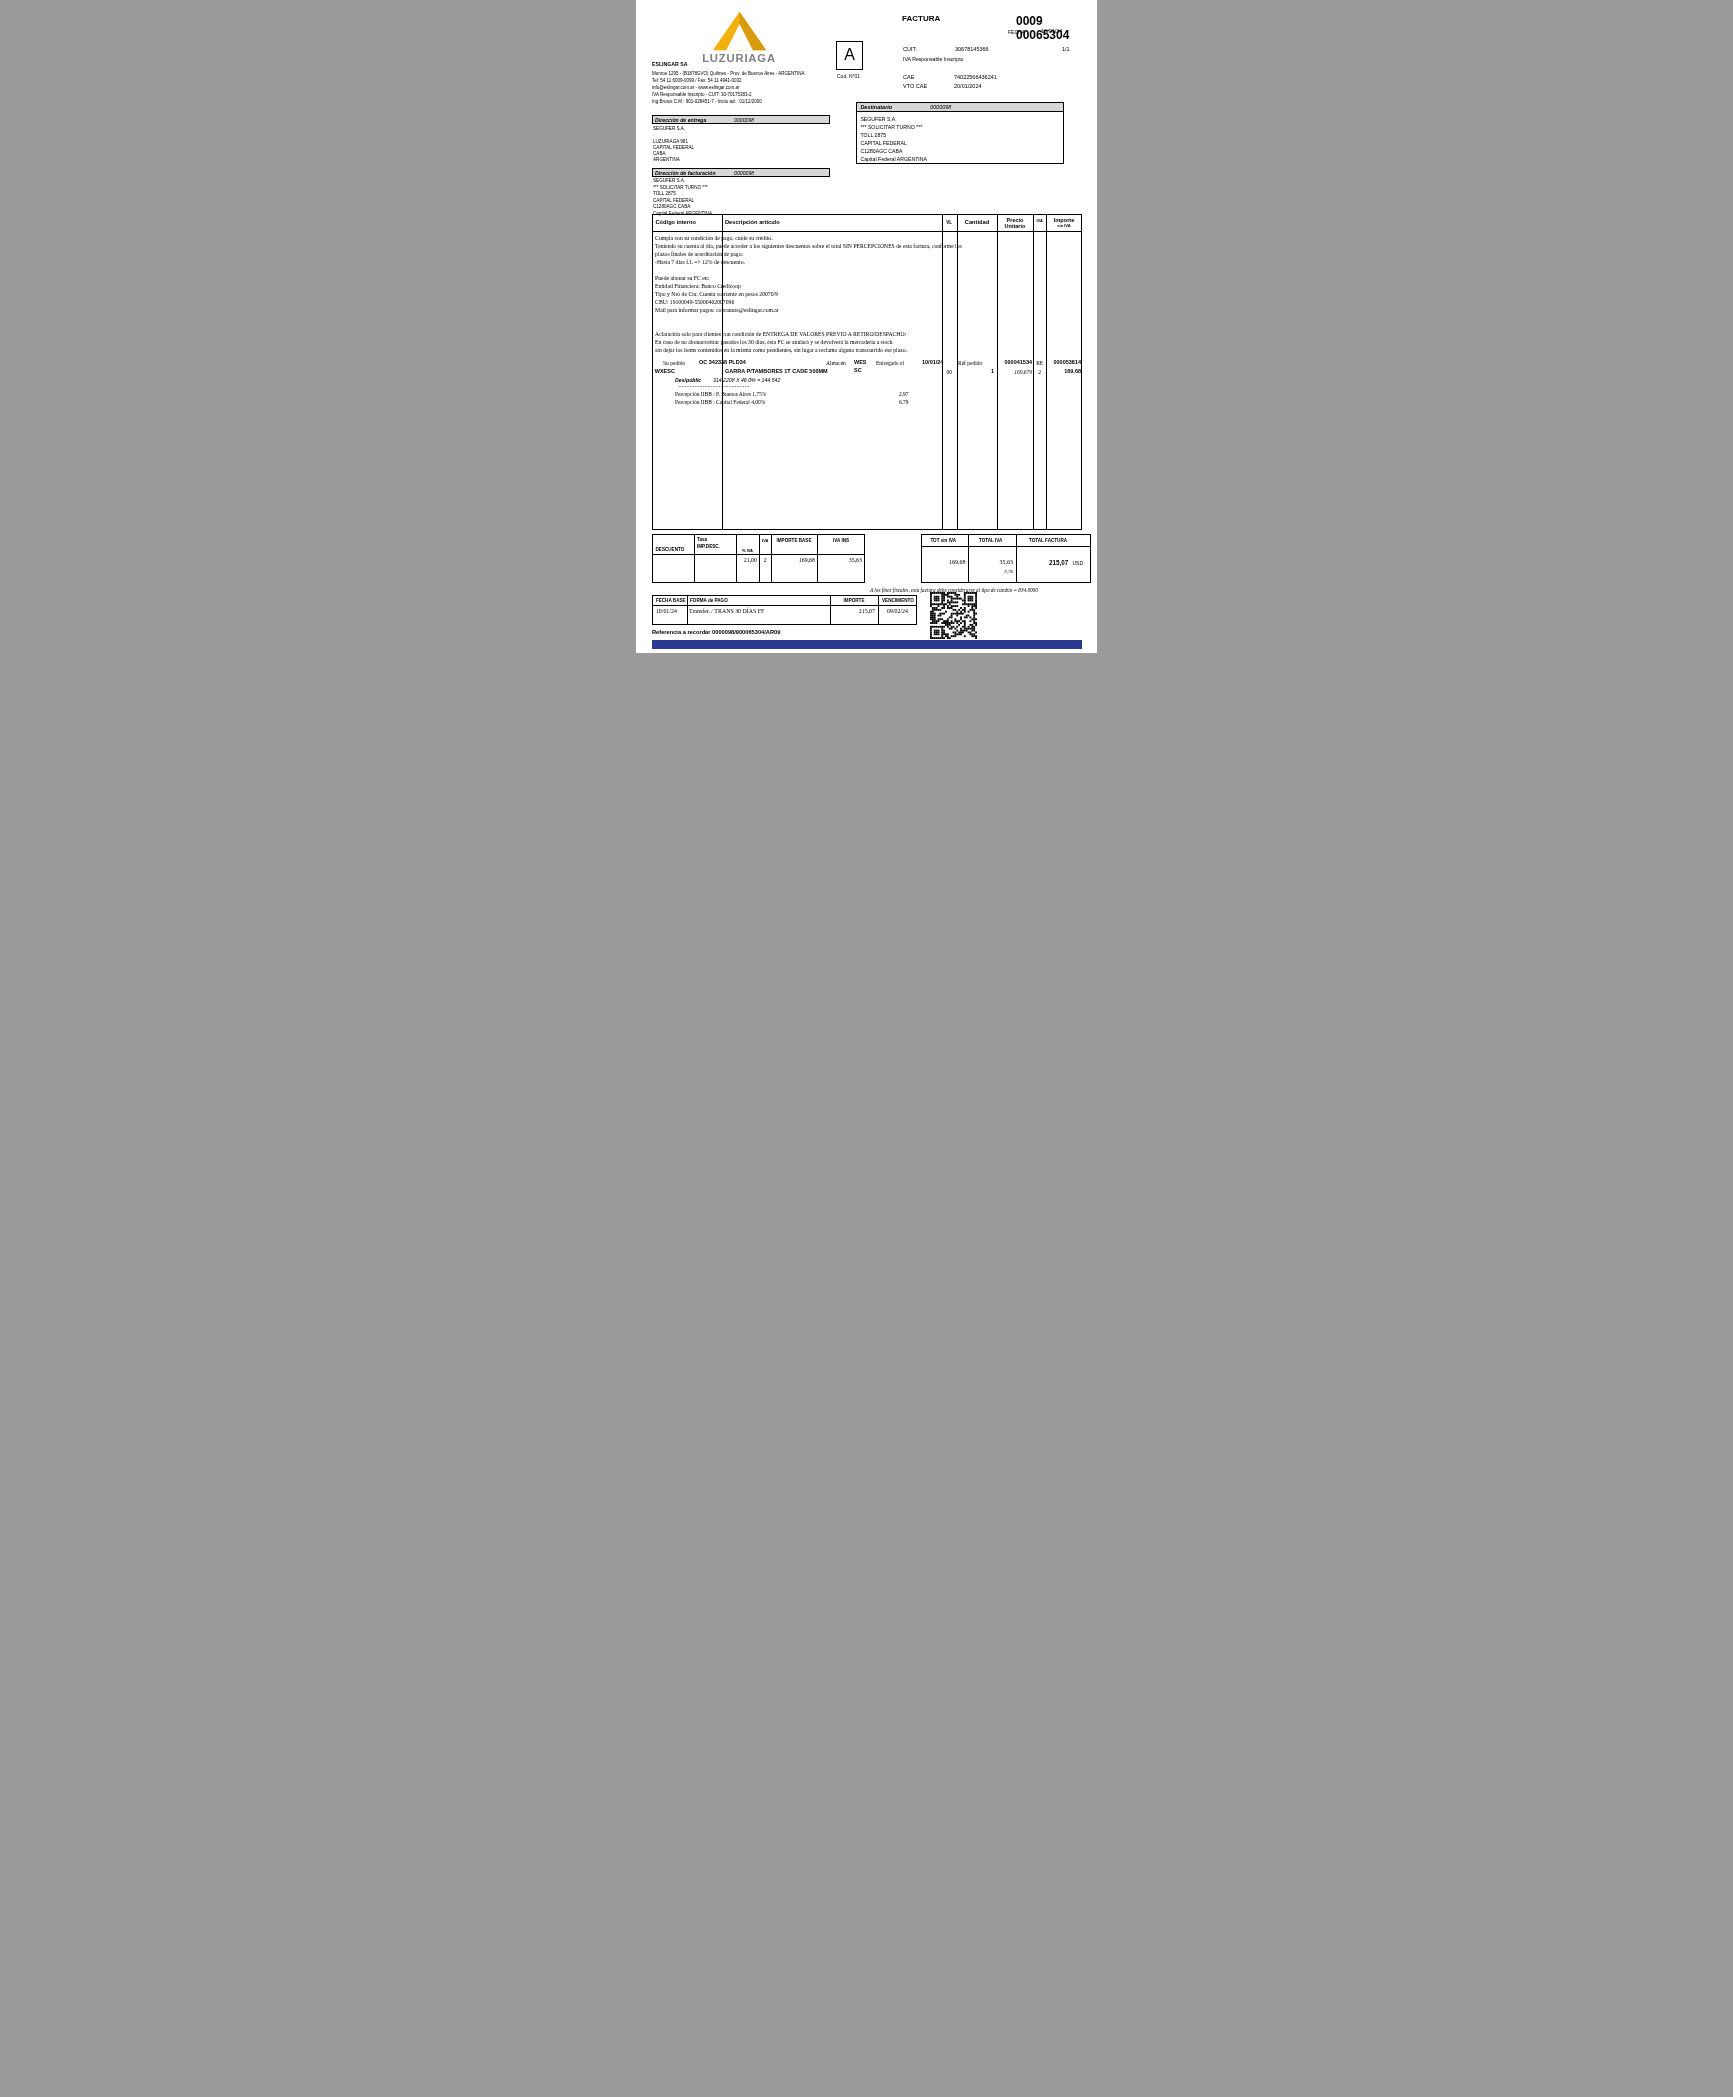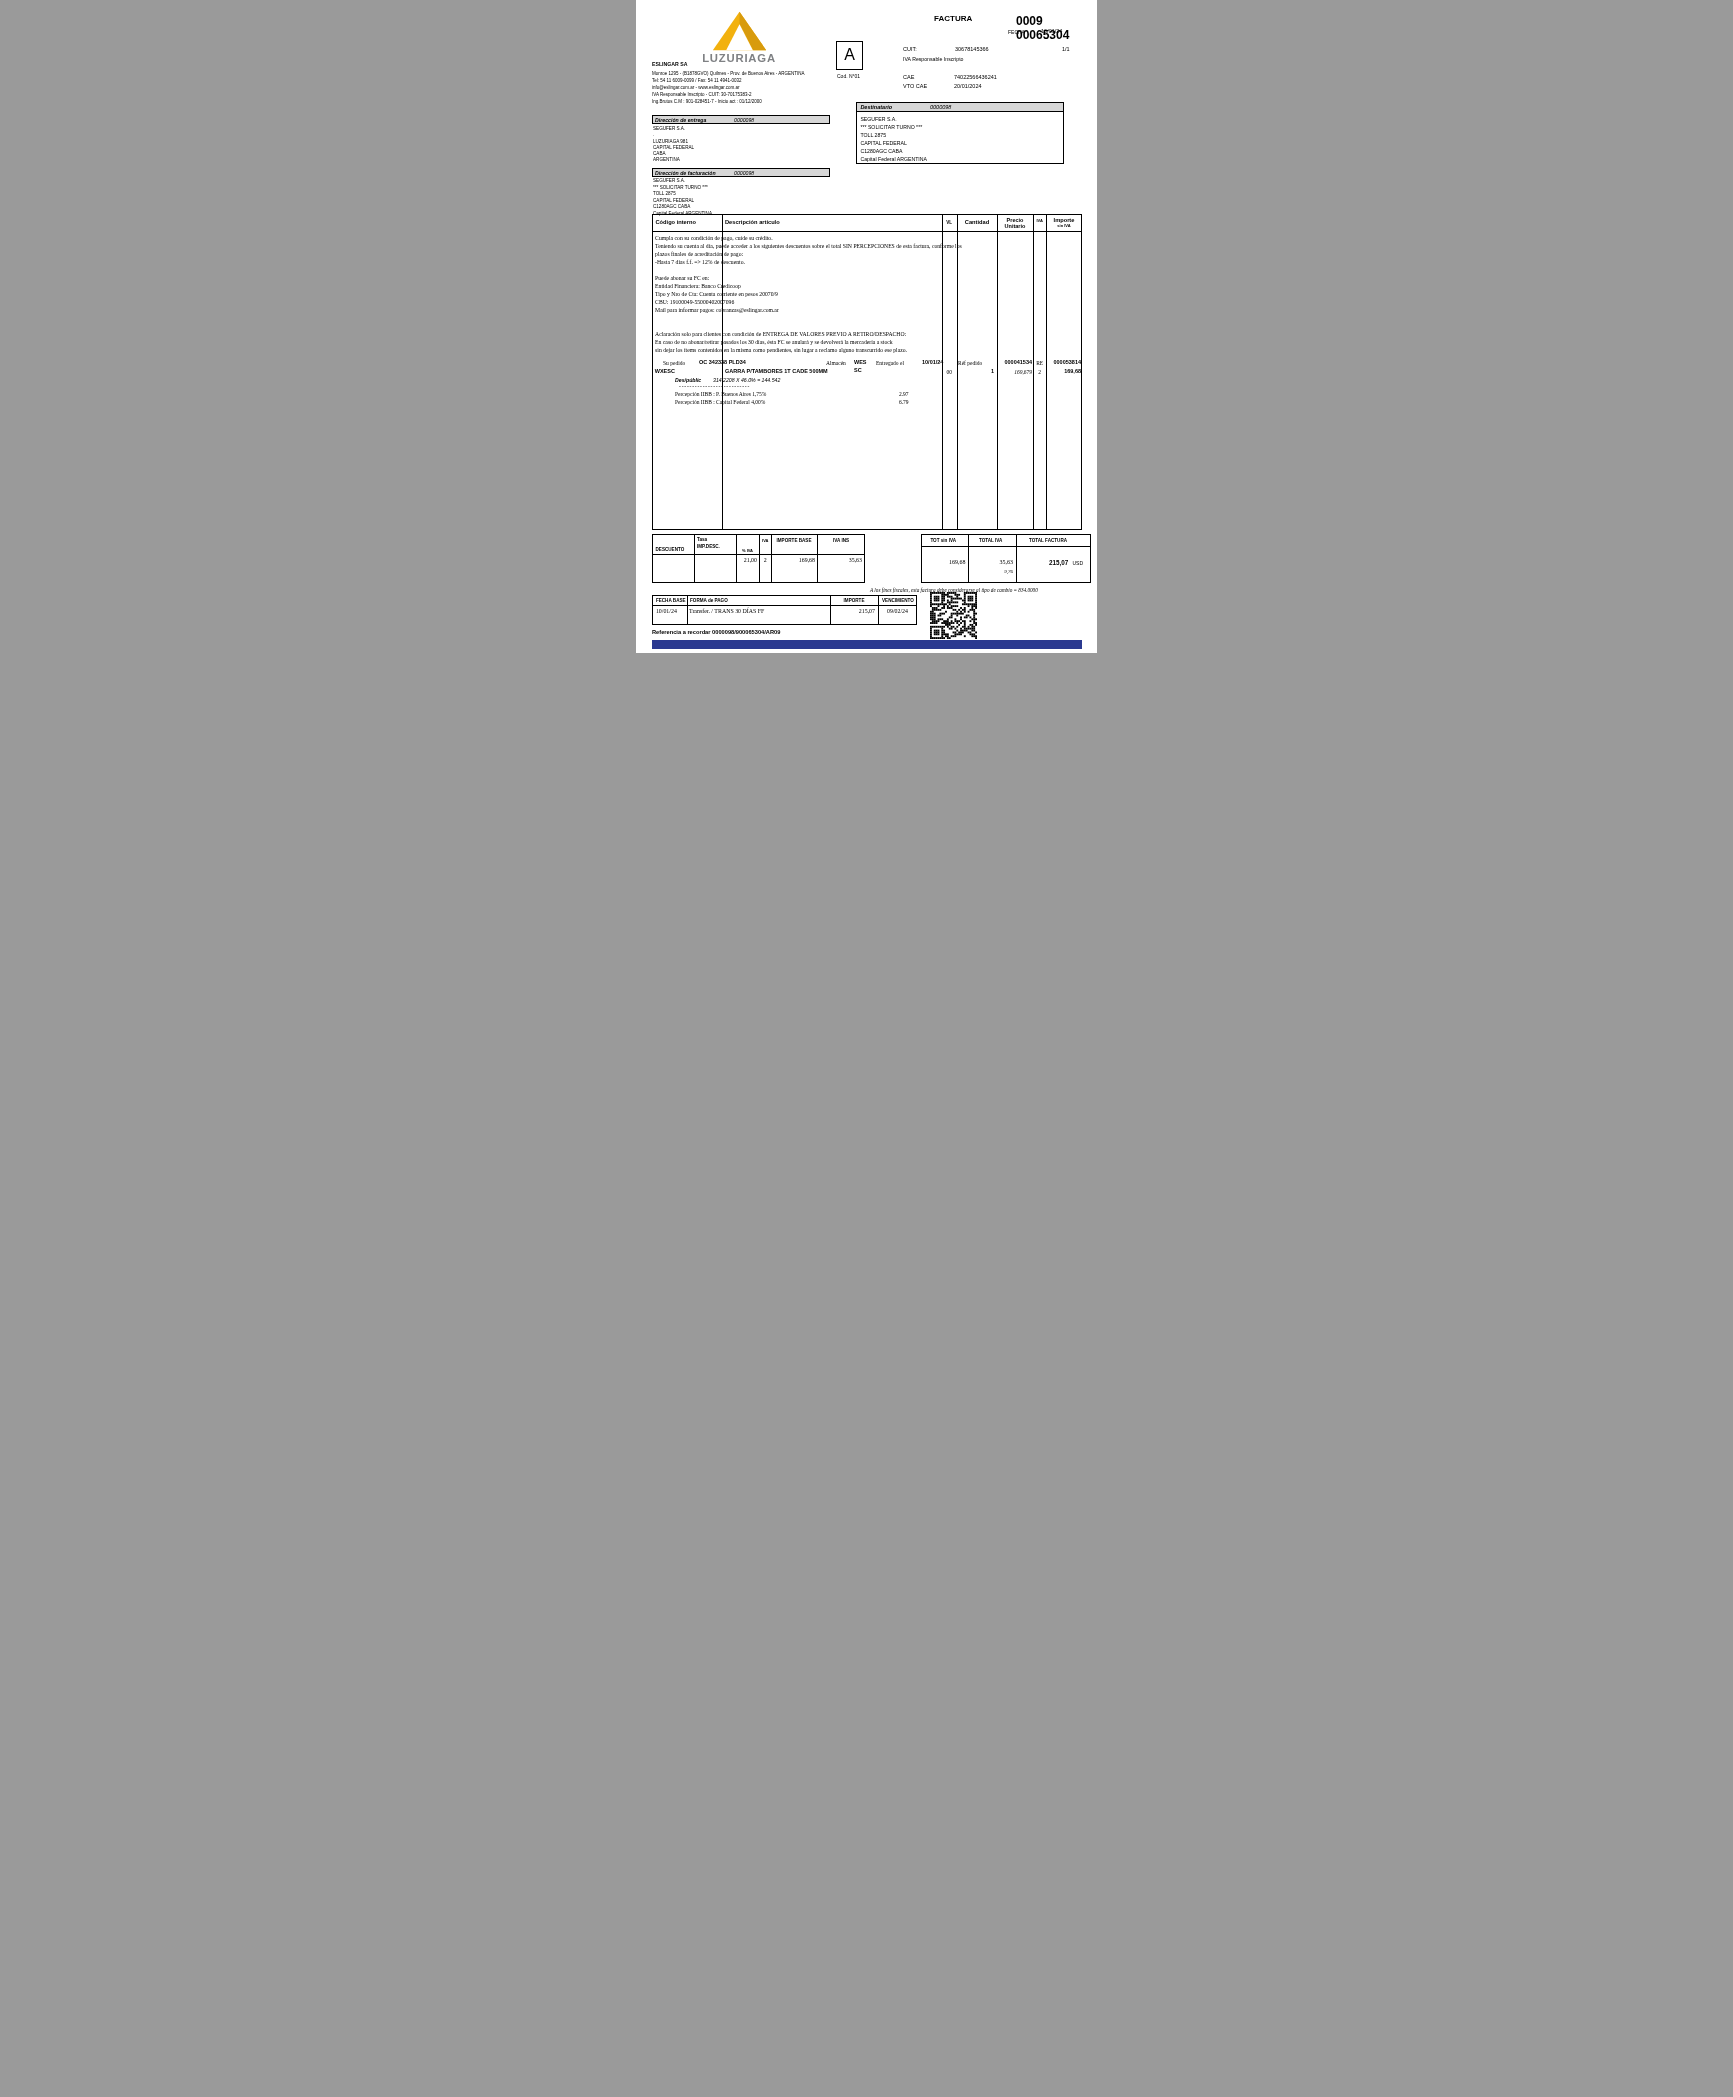--- a/index.html
+++ b/index.html
@@ -18,21 +18,21 @@
   
   .company { position:absolute; left:16px; top:61px; width:180px; }
   .company .name { font-size:5.2px; font-weight:bold; margin-bottom:2.5px; }
   .company .line { font-size:4.5px; line-height:7.1px; }
 
   
   .letter-box { position:absolute; left:200px; top:41px; width:27px; height:28.5px; border:1.3px solid #000; display:flex; align-items:center; justify-content:center; font-size:16px; }
   .cod { position:absolute; left:201px; top:73px; font-size:5px; }
 
   
-  .doc-title  { position:absolute; left:266px; top:14.3px;  font-size:8px; font-weight:bold;margin-left:32px; }
+  .doc-title  { position:absolute; left:266px; top:14.3px;  font-size:8px; font-weight:bold; }
   .doc-number { position:absolute; left:380px; top:14.3px;  font-size:12px; font-weight:bold; }
   .fecha-label{ position:absolute; left:372px; top:28.5px;  font-size:5px; }
   .fecha-value{ position:absolute; left:405px; top:28px;  font-size:5.5px; }
   .cuit-label { position:absolute; left:267px; top:46px; font-size:5.5px; }
   .cuit-value { position:absolute; left:319px; top:46px; font-size:5.5px; }
   .page-count { position:absolute; left:426px;top:46px; font-size:5.5px; }
   .iva-cond   { position:absolute; left:267px; top:56px; font-size:5.2px; }
   .cae-label  { position:absolute; left:267px; top:74px; font-size:5.5px; }
   .cae-value  { position:absolute; left:318px; top:74px; font-size:5.5px; }
   .vto-label  { position:absolute; left:267px; top:83px; font-size:5.5px; }

